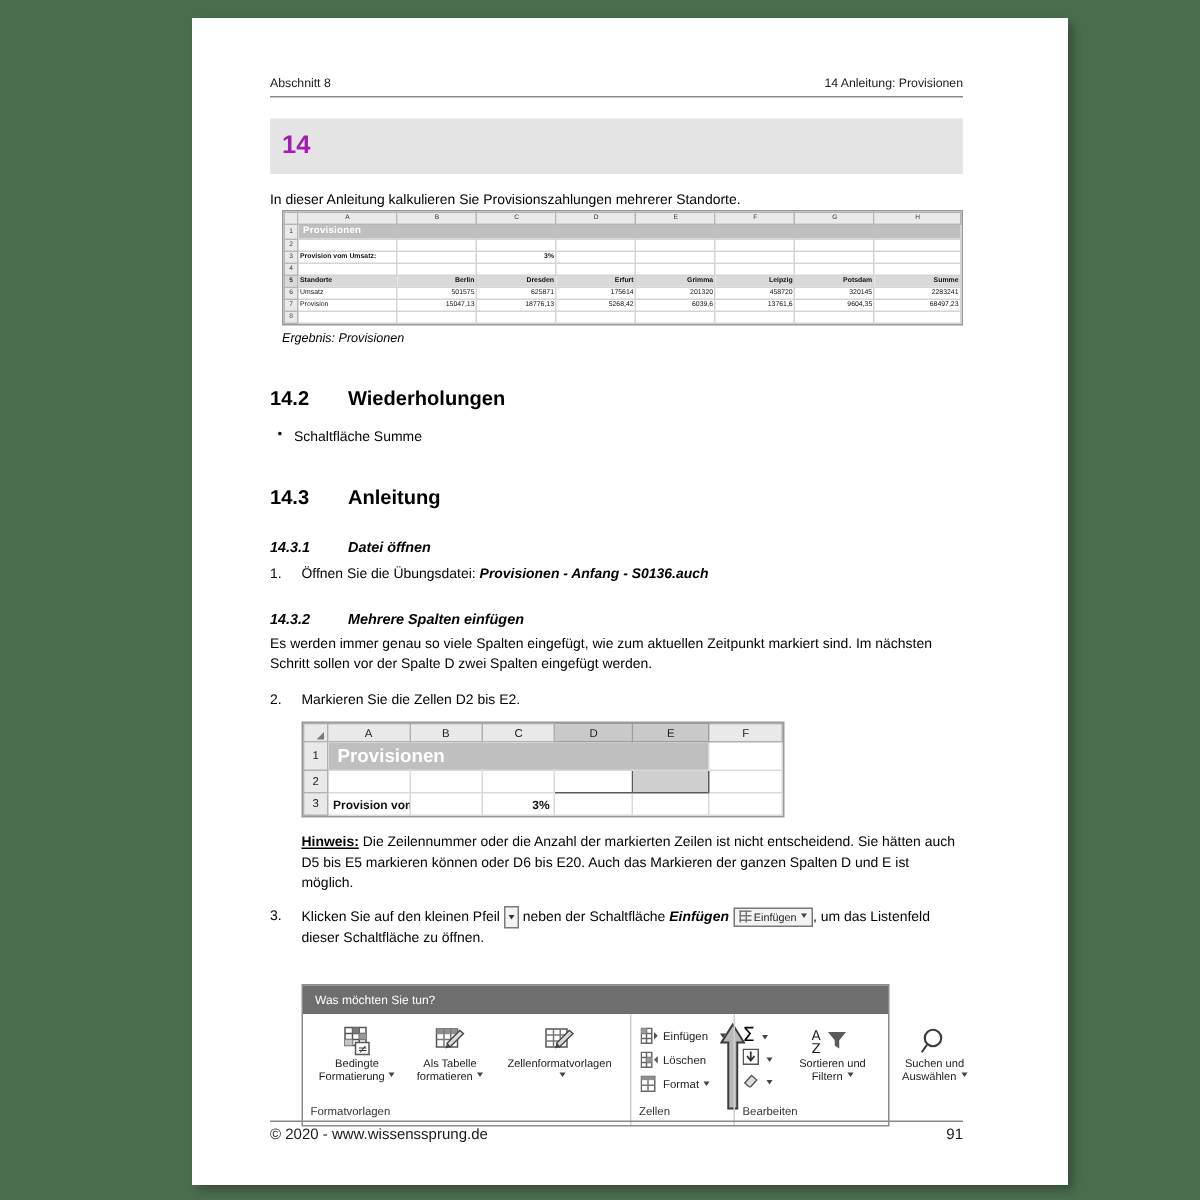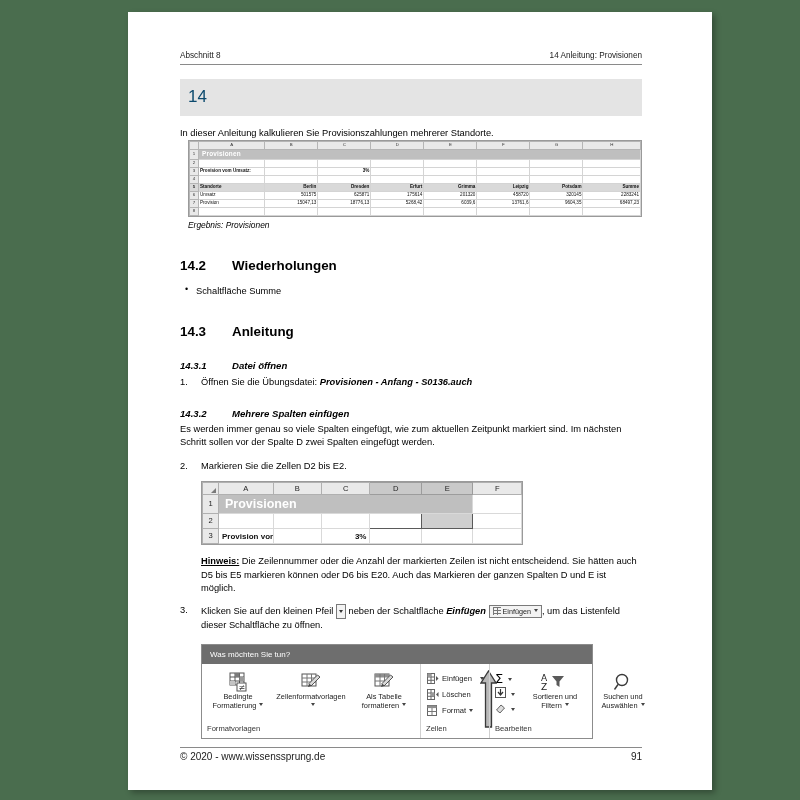--- a/index.html
+++ b/index.html
@@ -23,21 +23,21 @@
     display:flex;justify-content:space-between;align-items:flex-end;
     font-size:8.2px;color:#1a1a1a;
     border-bottom:0.8px solid #8a8a8a;
     padding-bottom:3px;
   }
 
   
   .chapter{
     margin-top:14px;background:#e4e4e4;
     padding:6px 8px 7px 8px;
-    font-size:17px;font-weight:normal;color:#0c4a6e;
+    font-size:17px;font-weight:bold;color:#a21caf;
     display:flex;
   }
   .chapter .num{width:52px;flex:none;}
   .intro{margin-top:11px;font-size:9.3px;}
 
   
   h2.h2{
     font-size:13.4px;font-weight:bold;margin:26px 0 9px 0;
     display:flex;
   }
@@ -160,21 +160,21 @@
       linear-gradient(#777,#777) 4px 0/1px 8px no-repeat;
   }
   .caret{
     display:inline-block;width:0;height:0;vertical-align:2px;margin-left:3px;
     border-style:solid;border-width:3px 2.5px 0 2.5px;
     border-color:#444 transparent transparent transparent;
   }
 
   
   .ribbon{
-    border:1px solid #8c8c8c;background:#fff;width:390px;margin-top:12px;
+    border:1px solid #8c8c8c;background:#fff;width:390px;margin-top:24px;
   }
   .ribbon-tell{
     background:#6e6e6e;color:#fff;font-size:8px;padding:4px 8px;
   }
   .ribbon-body{display:flex;align-items:stretch;background:#fff;height:74px;}
   .rgroup{position:relative;padding:4px 5px 0 5px;display:flex;flex-direction:column;}
   .rgroup + .rgroup{border-left:1px solid #d0d0d0;}
   .rgroup .items{display:flex;flex:1;align-items:flex-start;}
   .rgroup .glabel{
     text-align:left;font-size:7.6px;color:#333;padding-bottom:3px;
@@ -455,50 +455,50 @@
                   <rect x="12.5" y="5" width="4.5" height="4" fill="#9a9a9a"></rect>
                   <rect x="3" y="9" width="5" height="4" fill="#c4c4c4"></rect>
                   <rect x="10" y="11" width="9" height="8" fill="#fff" stroke="#555"></rect>
                   <text x="11.5" y="18" font-size="8" fill="#333" font-family="DejaVu Sans">≠</text>
                 </svg>
               </div>
               <div>Bedingte</div>
               <div><span>Formatierung</span><span class="caret"></span></div>
             </div>
 
+            <div class="bigbtn">
+              <div class="ic">
+                <svg width="22" height="20" viewBox="0 0 22 20">
+                  <rect x="2" y="2" width="14" height="12" fill="#fff" stroke="#555" stroke-width="1"></rect>
+                  <rect x="2" y="2" width="14" height="3.5" fill="#8f8f8f"></rect>
+                  <line x1="2" y1="9" x2="16" y2="9" stroke="#777"></line>
+                  <line x1="7" y1="2" x2="7" y2="14" stroke="#777"></line>
+                  <line x1="11.5" y1="2" x2="11.5" y2="14" stroke="#777"></line>
+                  <path d="M11 14 L20 5 L17.5 3 L9 11.5 Z" fill="#d9d9d9" stroke="#444" stroke-width="0.9"></path>
+                  <path d="M9 11.5 L11 14 L8 15 Z" fill="#444"></path>
+                </svg>
+              </div>
+              <div>Als Tabelle</div>
+              <div><span>formatieren</span><span class="caret"></span></div>
+            </div>
+
             <div class="bigbtn" style="width:84px;">
               <div class="ic">
                 <svg width="22" height="20" viewBox="0 0 22 20">
                   <rect x="2" y="2" width="14" height="12" fill="#fff" stroke="#555" stroke-width="1"></rect>
                   <line x1="2" y1="6" x2="16" y2="6" stroke="#777"></line>
                   <line x1="2" y1="10" x2="16" y2="10" stroke="#777"></line>
                   <line x1="7" y1="2" x2="7" y2="14" stroke="#777"></line>
                   <line x1="11.5" y1="2" x2="11.5" y2="14" stroke="#777"></line>
                   <path d="M11 14 L20 5 L17.5 3 L9 11.5 Z" fill="#d9d9d9" stroke="#444" stroke-width="0.9"></path>
                   <path d="M9 11.5 L11 14 L8 15 Z" fill="#444"></path>
                 </svg>
               </div>
               <div>Zellenformatvorlagen</div>
               <div><span class="caret"></span></div>
-            </div>
-
-            <div class="bigbtn">
-              <div class="ic">
-                <svg width="22" height="20" viewBox="0 0 22 20">
-                  <rect x="2" y="2" width="14" height="12" fill="#fff" stroke="#555" stroke-width="1"></rect>
-                  <rect x="2" y="2" width="14" height="3.5" fill="#8f8f8f"></rect>
-                  <line x1="2" y1="9" x2="16" y2="9" stroke="#777"></line>
-                  <line x1="7" y1="2" x2="7" y2="14" stroke="#777"></line>
-                  <line x1="11.5" y1="2" x2="11.5" y2="14" stroke="#777"></line>
-                  <path d="M11 14 L20 5 L17.5 3 L9 11.5 Z" fill="#d9d9d9" stroke="#444" stroke-width="0.9"></path>
-                  <path d="M9 11.5 L11 14 L8 15 Z" fill="#444"></path>
-                </svg>
-              </div>
-              <div>Als Tabelle</div>
-              <div><span>formatieren</span><span class="caret"></span></div>
             </div>
           </div>
           <div class="glabel">Formatvorlagen</div>
         </div>
 
         <div class="rgroup" style="width:92px;">
           <div class="items smallcol">
             <div class="smallbtn">
               <span class="ic">
                 <svg width="12" height="11" viewBox="0 0 12 11">

